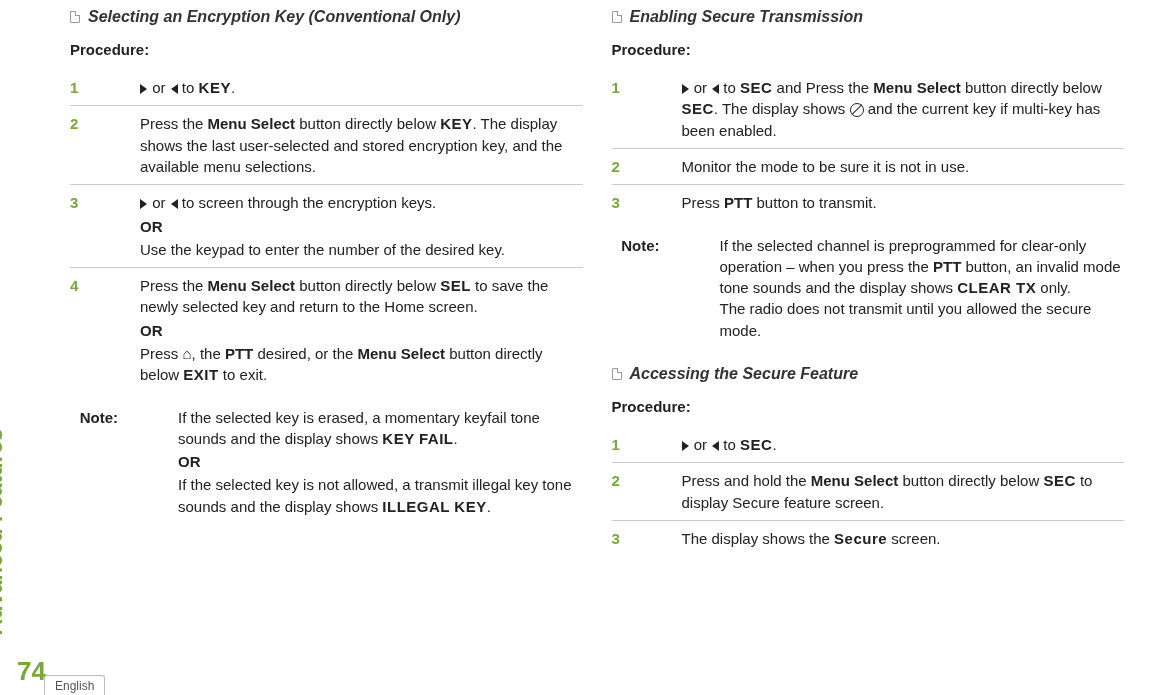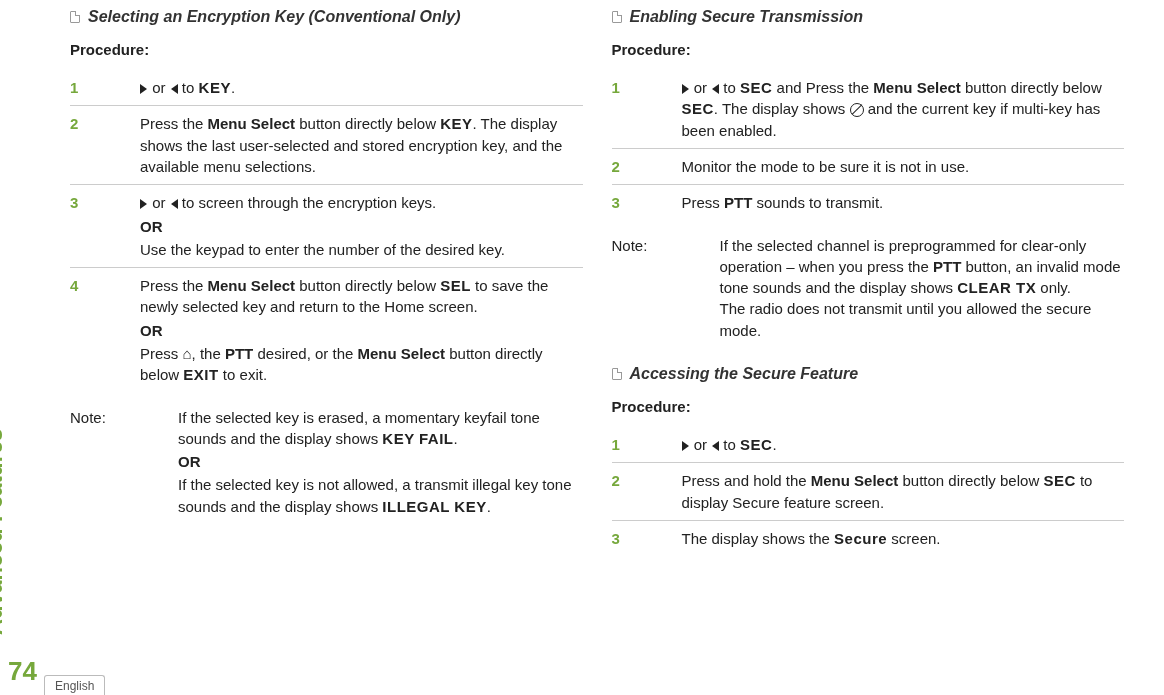--- a/index.html
+++ b/index.html
@@ -16,21 +16,21 @@
     bottom: 60px;
     transform: rotate(-90deg);
     transform-origin: left bottom;
     color: #76a83c;
     font-weight: bold;
     font-size: 22px;
     letter-spacing: 0.2px;
   }
   .page-number {
     position: absolute;
-    left: 8px;
+    left: 17px;
     bottom: 8px;
     color: #76a83c;
     font-weight: bold;
     font-size: 26px;
   }
   .lang-tab {
     position: absolute;
     left: 44px;
     bottom: -4px;
     font-size: 12px;
@@ -92,21 +92,21 @@
     top: 7px;
     color: #76a83c;
     font-weight: bold;
     font-size: 15px;
   }
   .note-block {
     display: flex;
     gap: 12px;
     margin-top: 14px;
   }
-  .note-label { font-weight: normal; min-width: 48px; }
+  .note-label { font-weight: bold; min-width: 48px; text-align: right; }
   .note-body { flex: 1; }
   .note-body p { margin-bottom: 12px; }
   .note-body p:last-child { margin-bottom: 0; }
   .b { font-weight: bold; }
   .mono {
     font-family: "Arial Narrow", Arial, sans-serif;
     font-weight: bold;
     letter-spacing: 0.5px;
   }
   .or-inline { font-weight: bold; display: block; margin: 2px 0; }
@@ -233,21 +233,21 @@
             <span>to</span>
             <span class="mono">SEC</span><span> and Press the </span><span class="b">Menu Select</span><span> button directly below </span><span class="mono">SEC</span><span>. The display shows </span><span class="nosec-icon"></span><span> and the current key if multi-key has been enabled.</span>
           </p>
         </li>
         <li>
           <span class="step-num">2</span>
           <p>Monitor the mode to be sure it is not in use.</p>
         </li>
         <li>
           <span class="step-num">3</span>
-          <p><span>Press </span><span class="b">PTT</span><span> sounds to transmit.</span></p>
+          <p><span>Press </span><span class="b">PTT</span><span> button to transmit.</span></p>
         </li>
       </ol>
 
       <div class="note-block">
         <div class="note-label">Note:</div>
         <div class="note-body">
           <p><span>If the selected channel is preprogrammed for clear-only operation – when you press the </span><span class="b">PTT</span><span> button, an invalid mode tone sounds and the display shows </span><span class="mono">CLEAR TX</span><span> only.</span></p>
           <p>The radio does not transmit until you allowed the secure mode.</p>
         </div>
       </div>

